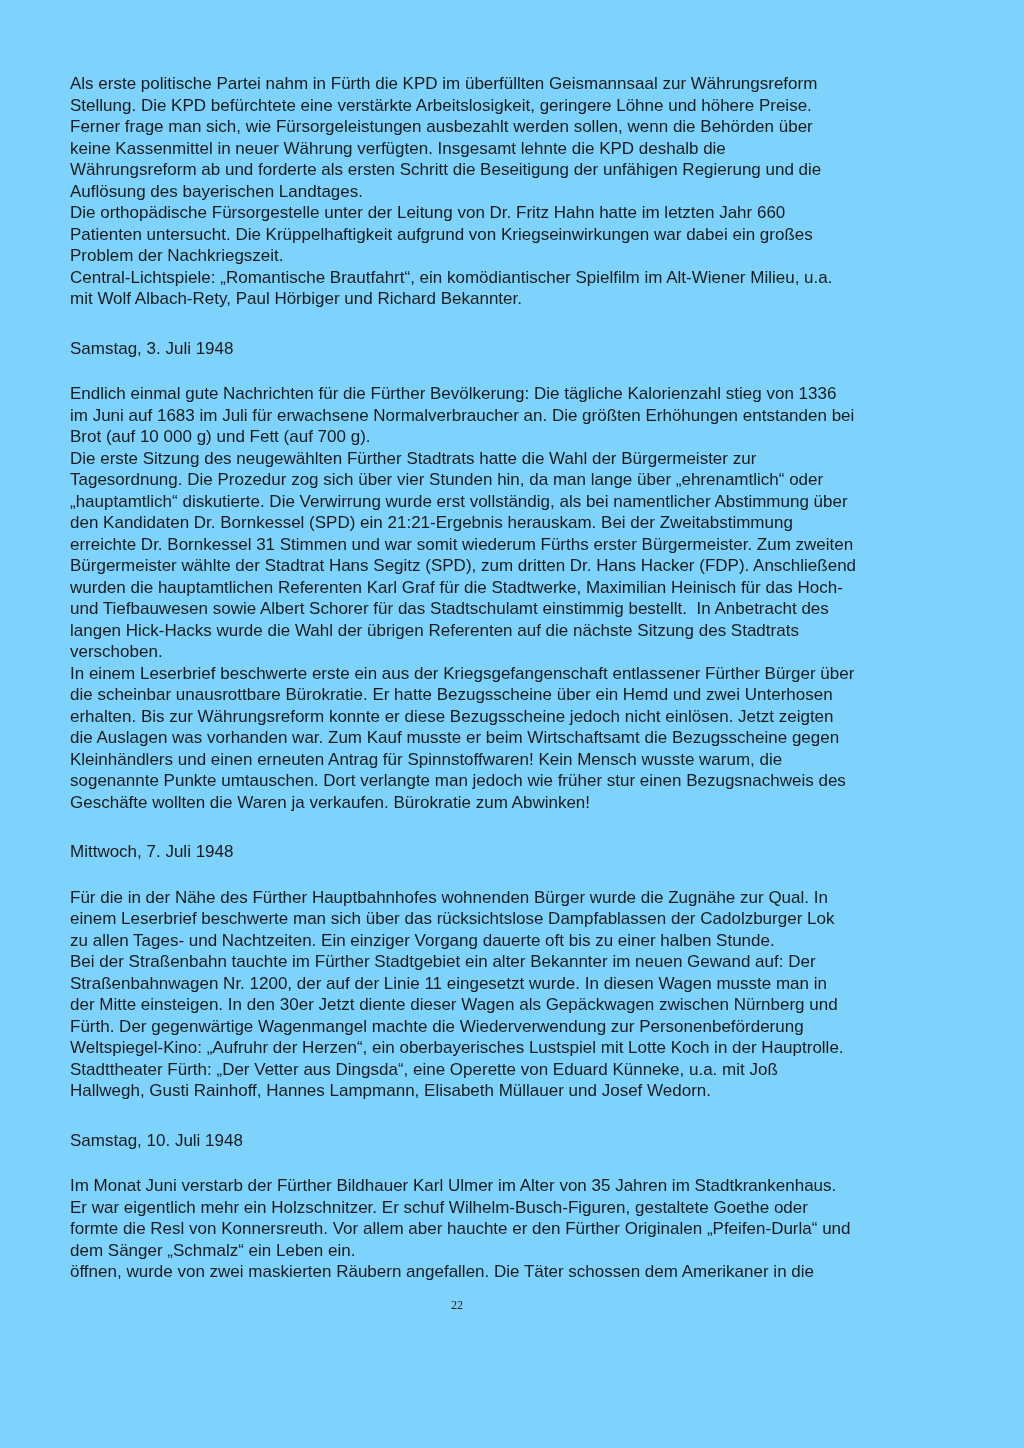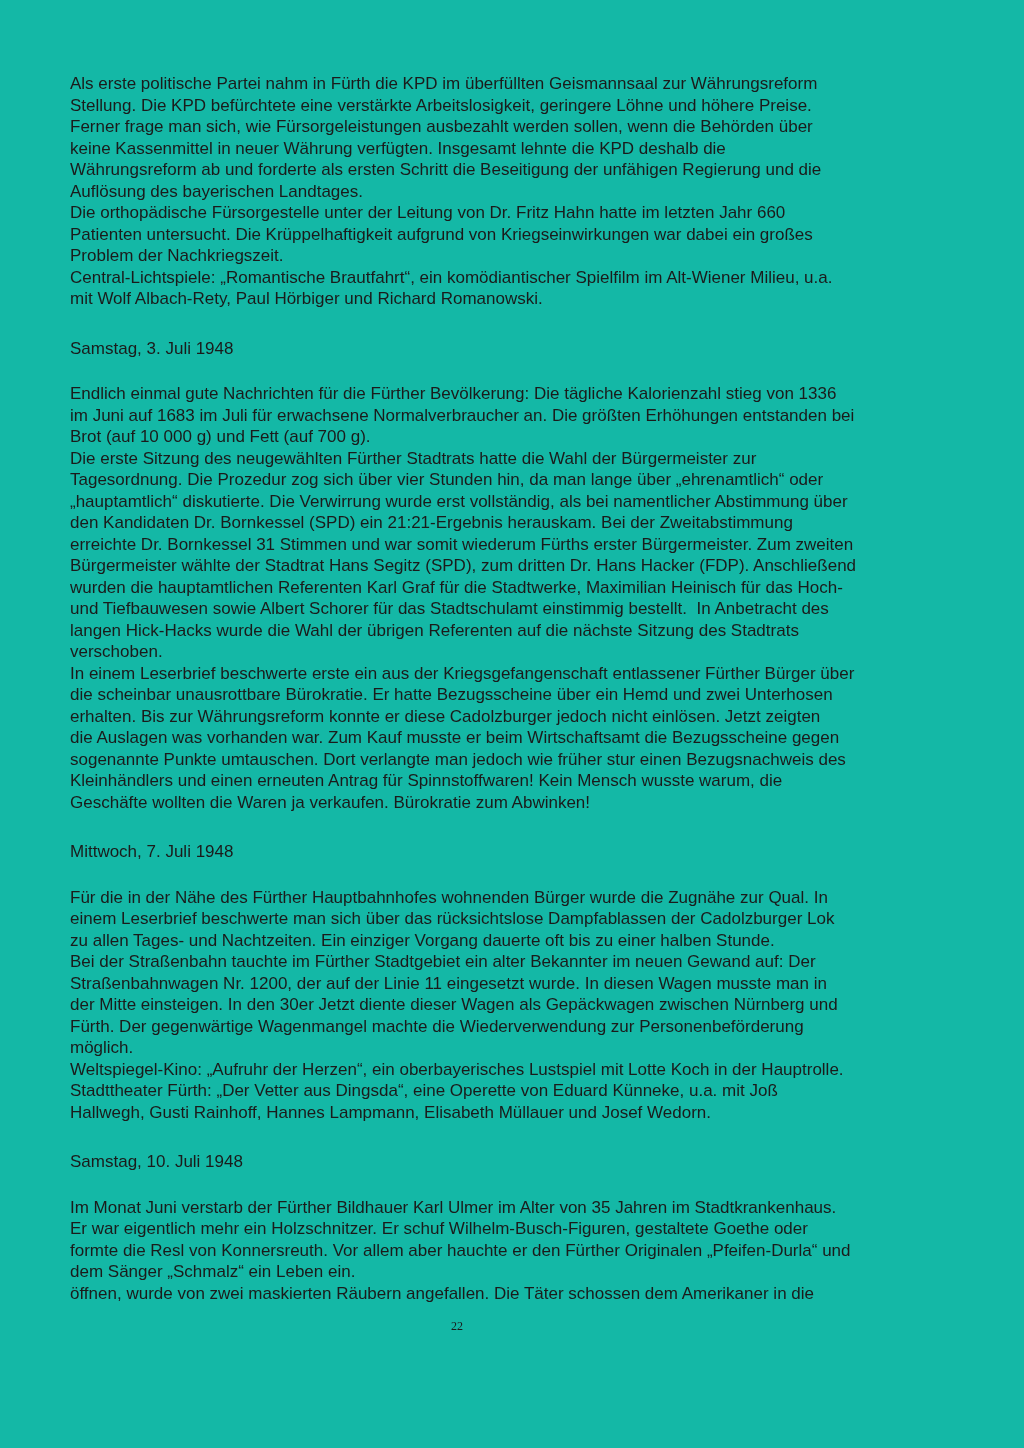--- a/index.html
+++ b/index.html
@@ -6,21 +6,21 @@
   body {
     width: 1024px;
     height: 1448px;
     background: #ffffff;
     overflow: hidden;
   }
   .page {
     position: relative;
     width: 1024px;
     height: 1448px;
-    background: #14b8a6;
+    background: #7dd3fc;
     font-family: "Liberation Sans", sans-serif;
     font-size: 17px;
     line-height: 21.5px;
     color: #1b1b1b;
   }
   .content {
     position: absolute;
     left: 70px;
     top: 73px;
     width: 884px;
@@ -58,55 +58,54 @@
         <div class="line">Als erste politische Partei nahm in Fürth die KPD im überfüllten Geismannsaal zur Währungsreform</div>
         <div class="line">Stellung. Die KPD befürchtete eine verstärkte Arbeitslosigkeit, geringere Löhne und höhere Preise.</div>
         <div class="line">Ferner frage man sich, wie Fürsorgeleistungen ausbezahlt werden sollen, wenn die Behörden über</div>
         <div class="line">keine Kassenmittel in neuer Währung verfügten. Insgesamt lehnte die KPD deshalb die</div>
         <div class="line">Währungsreform ab und forderte als ersten Schritt die Beseitigung der unfähigen Regierung und die</div>
         <div class="line">Auflösung des bayerischen Landtages.</div>
         <div class="line">Die orthopädische Fürsorgestelle unter der Leitung von Dr. Fritz Hahn hatte im letzten Jahr 660</div>
         <div class="line">Patienten untersucht. Die Krüppelhaftigkeit aufgrund von Kriegseinwirkungen war dabei ein großes</div>
         <div class="line">Problem der Nachkriegszeit.</div>
         <div class="line">Central-Lichtspiele: „Romantische Brautfahrt“, ein komödiantischer Spielfilm im Alt-Wiener Milieu, u.a.</div>
-        <div class="line">mit Wolf Albach-Rety, Paul Hörbiger und Richard Romanowski.</div>
+        <div class="line">mit Wolf Albach-Rety, Paul Hörbiger und Richard Bekannter.</div>
       </div>
       <div class="heading">Samstag, 3. Juli 1948</div>
       <div class="para-block">
         <div class="line">Endlich einmal gute Nachrichten für die Fürther Bevölkerung: Die tägliche Kalorienzahl stieg von 1336</div>
         <div class="line">im Juni auf 1683 im Juli für erwachsene Normalverbraucher an. Die größten Erhöhungen entstanden bei</div>
         <div class="line">Brot (auf 10 000 g) und Fett (auf 700 g).</div>
         <div class="line">Die erste Sitzung des neugewählten Fürther Stadtrats hatte die Wahl der Bürgermeister zur</div>
         <div class="line">Tagesordnung. Die Prozedur zog sich über vier Stunden hin, da man lange über „ehrenamtlich“ oder</div>
         <div class="line">„hauptamtlich“ diskutierte. Die Verwirrung wurde erst vollständig, als bei namentlicher Abstimmung über</div>
         <div class="line">den Kandidaten Dr. Bornkessel (SPD) ein 21:21-Ergebnis herauskam. Bei der Zweitabstimmung</div>
         <div class="line">erreichte Dr. Bornkessel 31 Stimmen und war somit wiederum Fürths erster Bürgermeister. Zum zweiten</div>
         <div class="line">Bürgermeister wählte der Stadtrat Hans Segitz (SPD), zum dritten Dr. Hans Hacker (FDP). Anschließend</div>
         <div class="line">wurden die hauptamtlichen Referenten Karl Graf für die Stadtwerke, Maximilian Heinisch für das Hoch-</div>
         <div class="line">und Tiefbauwesen sowie Albert Schorer für das Stadtschulamt einstimmig bestellt.  In Anbetracht des</div>
         <div class="line">langen Hick-Hacks wurde die Wahl der übrigen Referenten auf die nächste Sitzung des Stadtrats</div>
         <div class="line">verschoben.</div>
         <div class="line">In einem Leserbrief beschwerte erste ein aus der Kriegsgefangenschaft entlassener Fürther Bürger über</div>
         <div class="line">die scheinbar unausrottbare Bürokratie. Er hatte Bezugsscheine über ein Hemd und zwei Unterhosen</div>
-        <div class="line">erhalten. Bis zur Währungsreform konnte er diese Cadolzburger jedoch nicht einlösen. Jetzt zeigten</div>
+        <div class="line">erhalten. Bis zur Währungsreform konnte er diese Bezugsscheine jedoch nicht einlösen. Jetzt zeigten</div>
         <div class="line">die Auslagen was vorhanden war. Zum Kauf musste er beim Wirtschaftsamt die Bezugsscheine gegen</div>
+        <div class="line">Kleinhändlers und einen erneuten Antrag für Spinnstoffwaren! Kein Mensch wusste warum, die</div>
         <div class="line">sogenannte Punkte umtauschen. Dort verlangte man jedoch wie früher stur einen Bezugsnachweis des</div>
-        <div class="line">Kleinhändlers und einen erneuten Antrag für Spinnstoffwaren! Kein Mensch wusste warum, die</div>
         <div class="line">Geschäfte wollten die Waren ja verkaufen. Bürokratie zum Abwinken!</div>
       </div>
       <div class="heading">Mittwoch, 7. Juli 1948</div>
       <div class="para-block">
         <div class="line">Für die in der Nähe des Fürther Hauptbahnhofes wohnenden Bürger wurde die Zugnähe zur Qual. In</div>
         <div class="line">einem Leserbrief beschwerte man sich über das rücksichtslose Dampfablassen der Cadolzburger Lok</div>
         <div class="line">zu allen Tages- und Nachtzeiten. Ein einziger Vorgang dauerte oft bis zu einer halben Stunde.</div>
         <div class="line">Bei der Straßenbahn tauchte im Fürther Stadtgebiet ein alter Bekannter im neuen Gewand auf: Der</div>
         <div class="line">Straßenbahnwagen Nr. 1200, der auf der Linie 11 eingesetzt wurde. In diesen Wagen musste man in</div>
         <div class="line">der Mitte einsteigen. In den 30er Jetzt diente dieser Wagen als Gepäckwagen zwischen Nürnberg und</div>
         <div class="line">Fürth. Der gegenwärtige Wagenmangel machte die Wiederverwendung zur Personenbeförderung</div>
-        <div class="line">möglich.</div>
         <div class="line">Weltspiegel-Kino: „Aufruhr der Herzen“, ein oberbayerisches Lustspiel mit Lotte Koch in der Hauptrolle.</div>
         <div class="line">Stadttheater Fürth: „Der Vetter aus Dingsda“, eine Operette von Eduard Künneke, u.a. mit Joß</div>
         <div class="line">Hallwegh, Gusti Rainhoff, Hannes Lampmann, Elisabeth Müllauer und Josef Wedorn.</div>
       </div>
       <div class="heading">Samstag, 10. Juli 1948</div>
       <div class="para-block">
         <div class="line">Im Monat Juni verstarb der Fürther Bildhauer Karl Ulmer im Alter von 35 Jahren im Stadtkrankenhaus.</div>
         <div class="line">Er war eigentlich mehr ein Holzschnitzer. Er schuf Wilhelm-Busch-Figuren, gestaltete Goethe oder</div>
         <div class="line">formte die Resl von Konnersreuth. Vor allem aber hauchte er den Fürther Originalen „Pfeifen-Durla“ und</div>
         <div class="line">dem Sänger „Schmalz“ ein Leben ein.</div>

